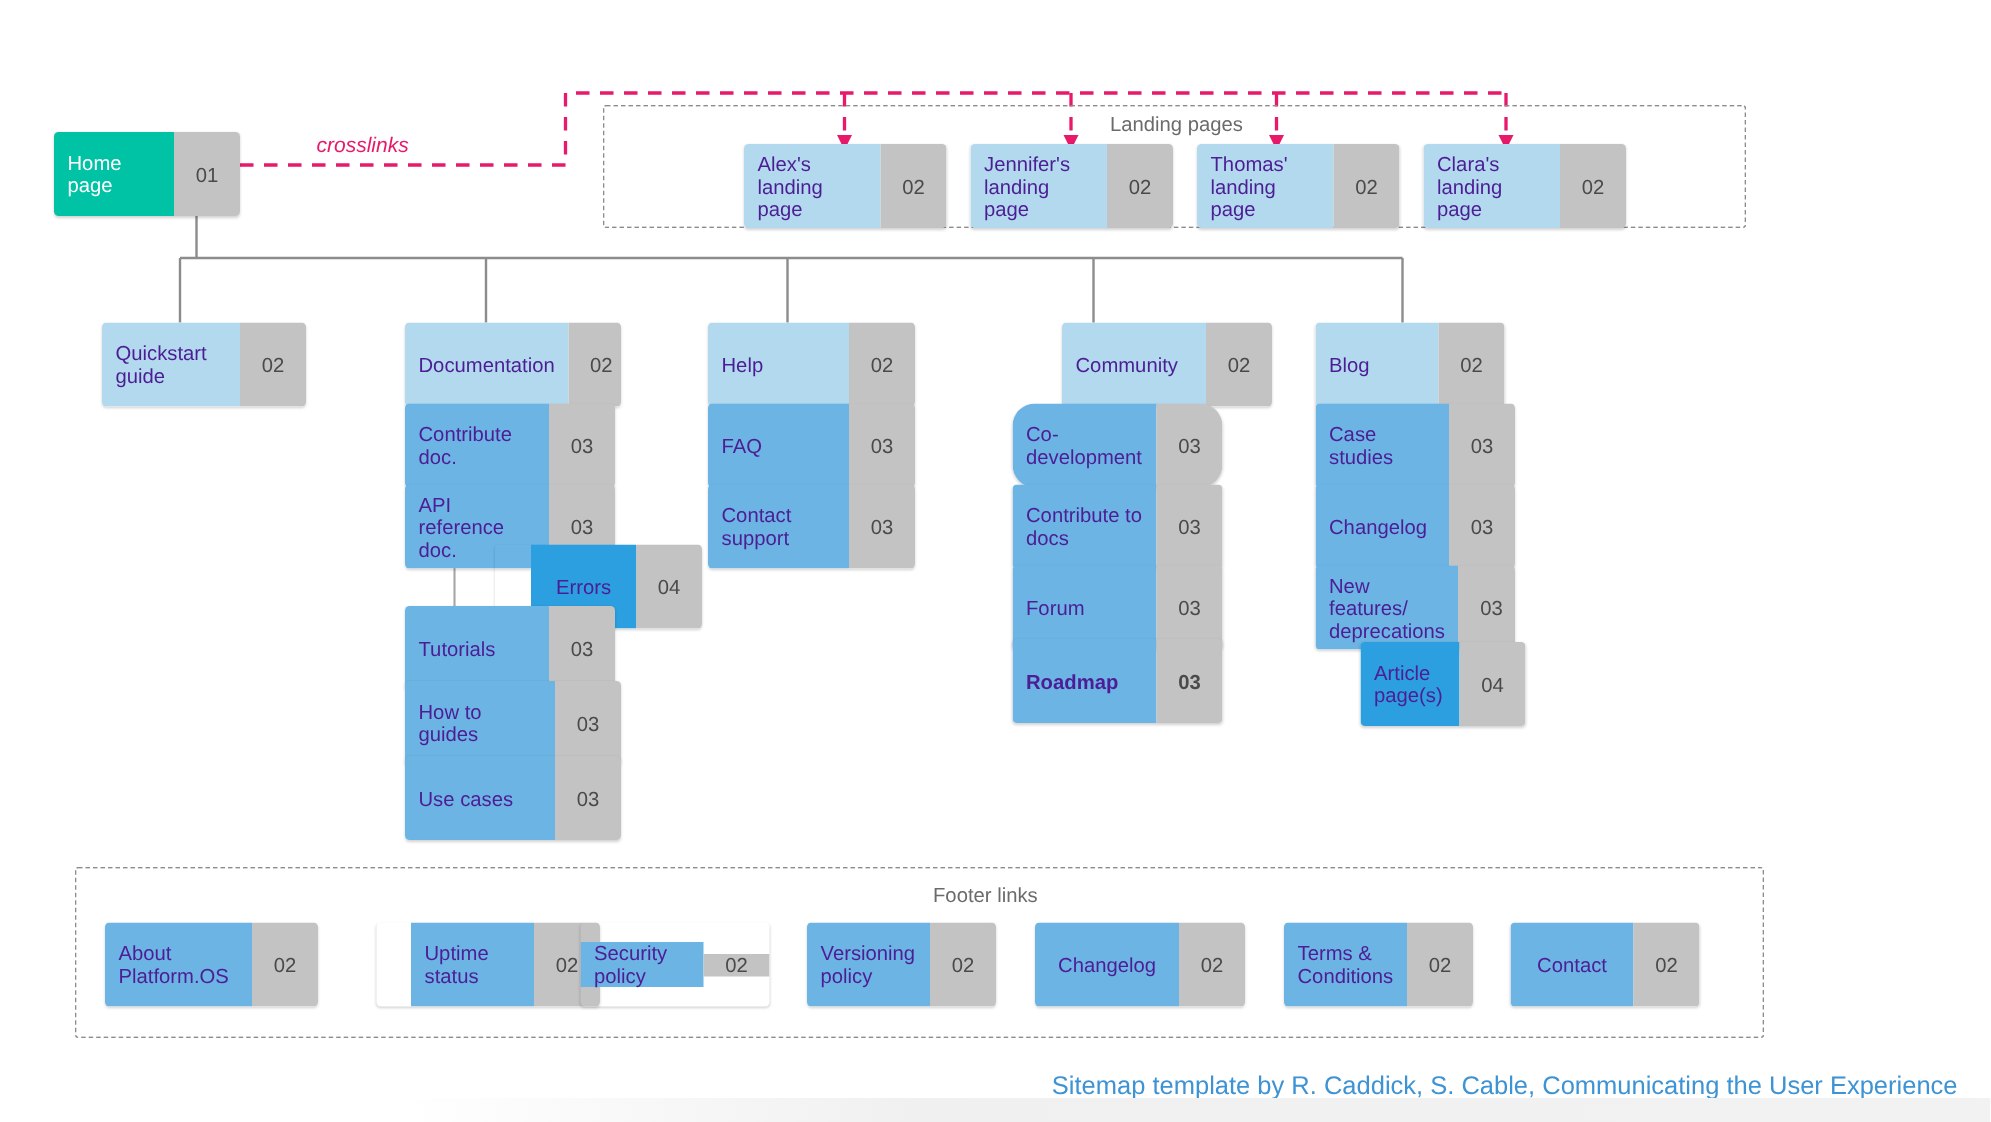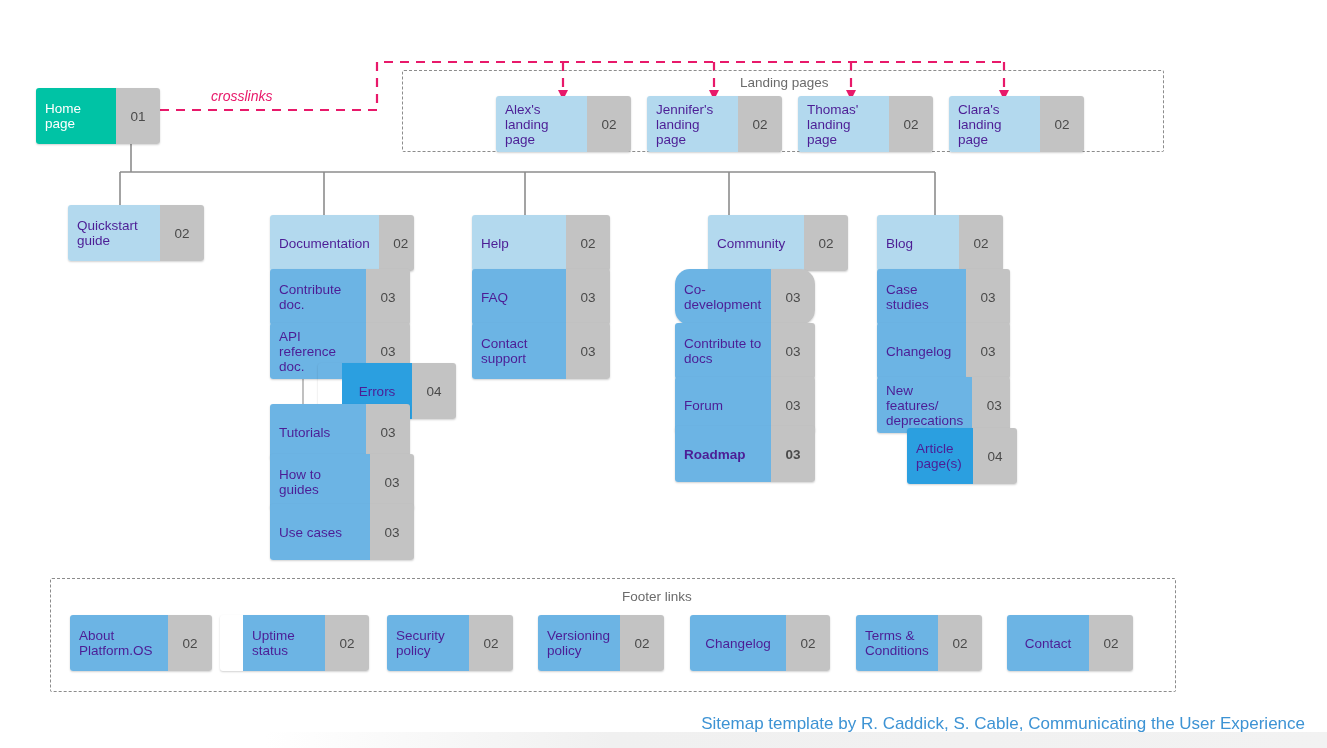--- a/index.html
+++ b/index.html
@@ -152,38 +152,38 @@
   </div>
   <div class="node lvl2" style="left:798px;top:96px;width:135px;">
     <span class="lbl">Thomas' landing page</span>
     <span class="num">02</span>
   </div>
   <div class="node lvl2" style="left:949px;top:96px;width:135px;">
     <span class="lbl">Clara's landing page</span>
     <span class="num">02</span>
   </div>
 
-  <div class="node lvl2" style="left:68px;top:205px;width:136px;">
+  <div class="node lvl2" style="left:68px;top:215px;width:136px;">
     <span class="lbl">Quickstart guide</span>
     <span class="num">02</span>
   </div>
 
   <div class="node lvl2" style="left:270px;top:215px;width:144px;">
     <span class="lbl">Documentation</span>
     <span class="num">02</span>
   </div>
   <div class="node lvl3" style="left:270px;top:269px;width:140px;">
     <span class="lbl">Contribute doc.</span>
     <span class="num">03</span>
   </div>
   <div class="node lvl3" style="left:270px;top:323px;width:140px;">
     <span class="lbl">API reference doc.</span>
     <span class="num">03</span>
   </div>
-  <div class="node lvl4 centered" style="left:318px;top:363px;width:114px;padding-left:24px;">
+  <div class="node lvl4 centered" style="left:330px;top:363px;width:114px;padding-left:24px;">
     <span class="lbl">Errors</span>
     <span class="num">04</span>
   </div>
   <div class="node lvl3" style="left:270px;top:404px;width:140px;">
     <span class="lbl">Tutorials</span>
     <span class="num">03</span>
   </div>
   <div class="node lvl3" style="left:270px;top:454px;width:144px;">
     <span class="lbl">How to guides</span>
     <span class="num">03</span>
@@ -248,25 +248,25 @@
     <span class="num">04</span>
   </div>
 
   <div class="group" style="left:50px;top:578px;width:1124px;height:112px;"></div>
   <div class="group-title" style="left:571px;top:589px;margin-left:44px;">Footer links</div>
 
   <div class="node lvl3" style="left:70px;top:615px;width:142px;">
     <span class="lbl">About Platform.OS</span>
     <span class="num">02</span>
   </div>
-  <div class="node lvl3" style="left:220px;top:615px;width:126px;padding-left:23px;">
+  <div class="node lvl3" style="left:251px;top:615px;width:126px;padding-left:23px;">
     <span class="lbl">Uptime status</span>
     <span class="num">02</span>
   </div>
-  <div class="node lvl3" style="left:387px;top:615px;width:126px;">
+  <div class="node lvl3" style="left:387px;top:615px;width:126px;align-items:center;">
     <span class="lbl">Security policy</span>
     <span class="num">02</span>
   </div>
   <div class="node lvl3" style="left:538px;top:615px;width:126px;">
     <span class="lbl">Versioning policy</span>
     <span class="num">02</span>
   </div>
   <div class="node lvl3 centered" style="left:690px;top:615px;width:140px;">
     <span class="lbl">Changelog</span>
     <span class="num">02</span>

